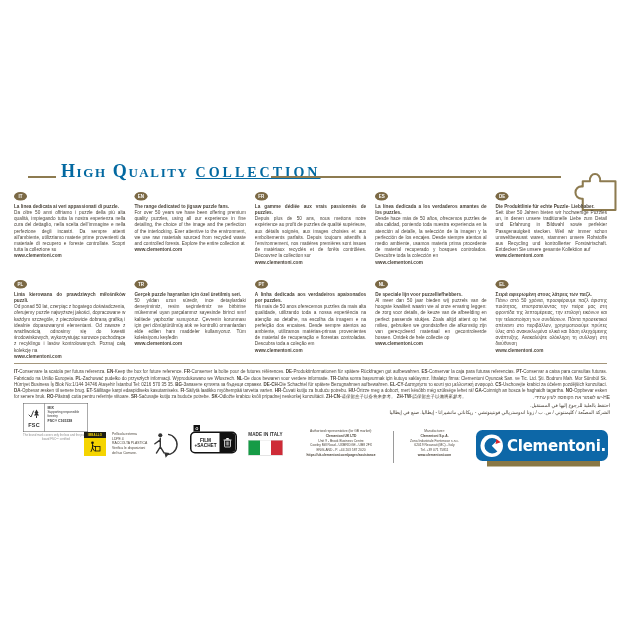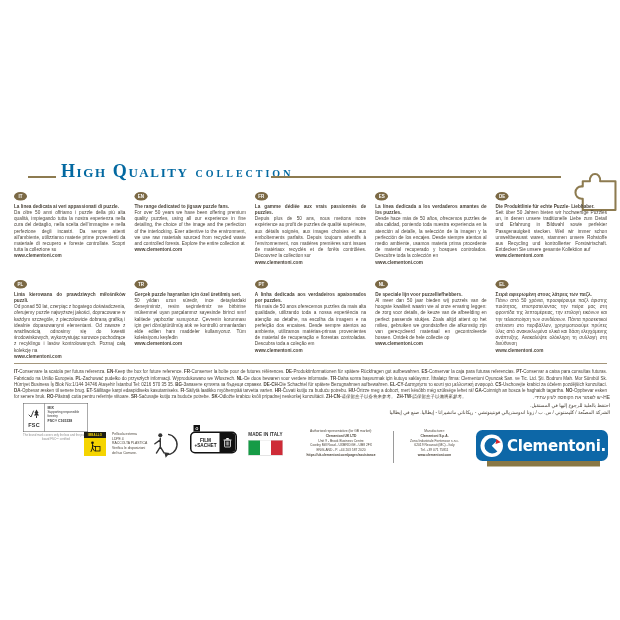--- a/index.html
+++ b/index.html
@@ -5,21 +5,21 @@
   html,body{margin:0;padding:0;background:#fff;}
   .sheet{position:relative;width:620px;height:620px;background:#ffffff;overflow:hidden;
          font-family:"Liberation Sans",sans-serif;color:#4b443a;}
 
   
   .hdr-line{position:absolute;height:1.8px;background:#8d7b50;top:176px;}
   .hdr-line.left{left:28px;width:28px;}
   .hdr-line.right{left:271px;width:290px;}
   .title-wrap{position:absolute;left:61px;top:161px;display:flex;align-items:baseline;gap:7px;color:#0369a1;white-space:nowrap;}
   .title-main{font-family:"Liberation Serif",serif;font-variant:small-caps;font-weight:600;font-size:18px;letter-spacing:1.6px;}
-  .title-sub{font-family:"Liberation Serif",serif;text-transform:uppercase;font-weight:600;font-size:10px;letter-spacing:3px;}
+  .title-sub{font-family:"Liberation Serif",serif;text-transform:uppercase;font-weight:600;font-size:14px;letter-spacing:3px;text-decoration:underline;}
   .puzzle-svg{position:absolute;left:570px;top:167px;}
 
   
   .micro{position:absolute;left:0;top:0;width:1240px;height:1240px;transform:scale(.5);transform-origin:0 0;}
 
   
   .lang-grid{position:absolute;left:28px;top:384px;width:1186px;display:grid;
              grid-template-columns:repeat(5,1fr);column-gap:18px;grid-auto-rows:176px;}
   .lang-block{font-size:9.4px;line-height:1.32;text-align:justify;color:#4b443a;}
   .lang-badge{width:26px;height:17px;border-radius:50%;background:#7b6945;color:#fff;

